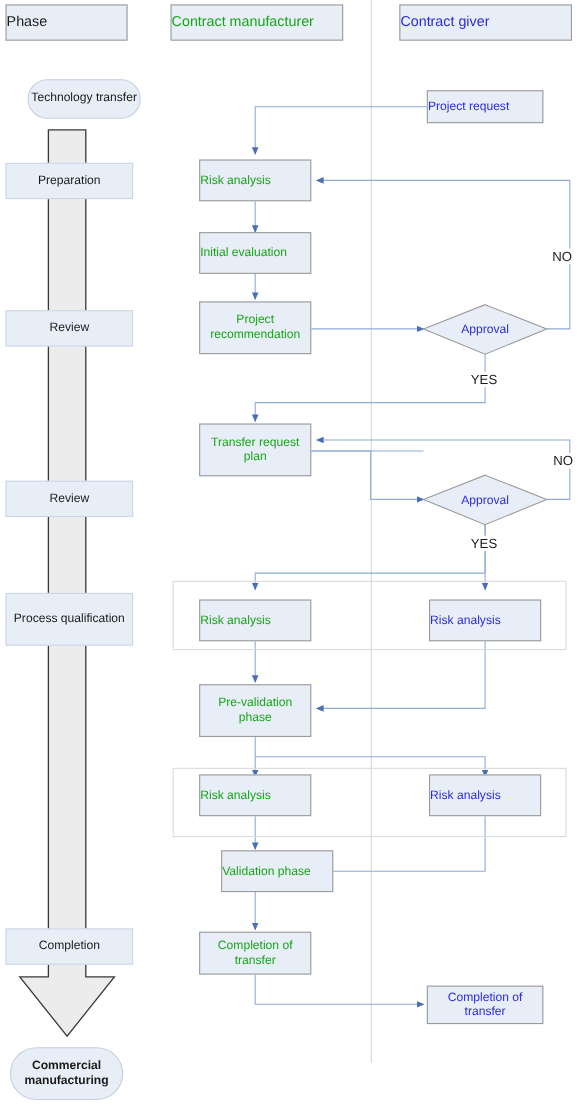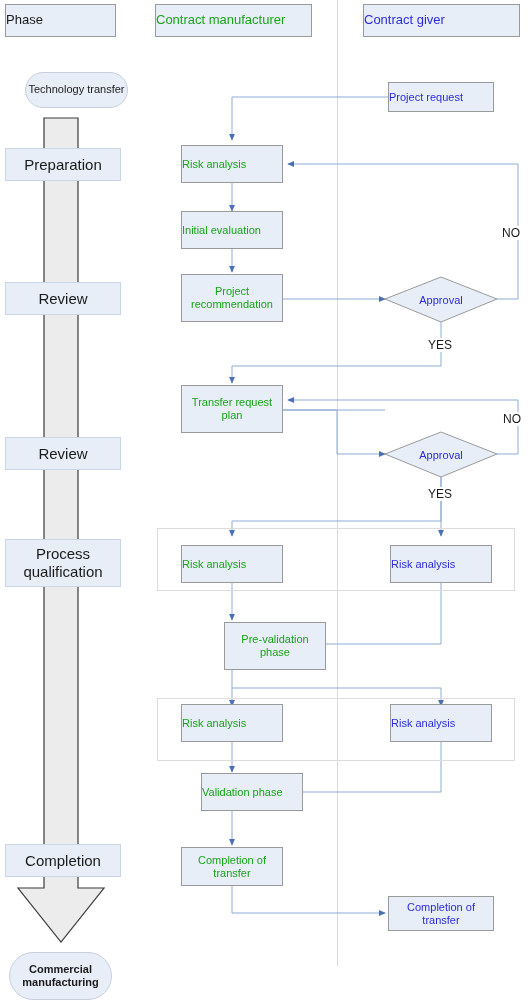--- a/index.html
+++ b/index.html
@@ -37,21 +37,21 @@
     text-align:center; line-height:1.2;
     font-size:11px; color:#1a1a1a;
   }
 
   .phaseband {
     position:absolute;
     background:#e8eef7;
     border:1px solid #ccd5e6;
     display:flex; align-items:center; justify-content:center;
     text-align:center; line-height:1.2;
-    font-size:15px; color:#1a1a1a;
+    font-size:11px; color:#1a1a1a;
     z-index:3;
   }
 
   .group-box {
     position:absolute;
     border:1px solid #dcdcdc;
     background:transparent;
     z-index:0;
   }
 
@@ -188,21 +188,21 @@
   </div>
 
   <div class="node green" style="left:181px; top:385px; width:102px; height:48px; z-index:2;">
     <span>Transfer request plan</span>
   </div>
 
   <div class="node green" style="left:181px; top:545px; width:102px; height:38px; z-index:2;">
     <span>Risk analysis</span>
   </div>
 
-  <div class="node green" style="left:181px; top:622px; width:102px; height:48px; z-index:2;margin-left:43px;">
+  <div class="node green" style="left:181px; top:622px; width:102px; height:48px; z-index:2;">
     <span>Pre-validation phase</span>
   </div>
 
   <div class="node green" style="left:181px; top:704px; width:102px; height:38px; z-index:2;">
     <span>Risk analysis</span>
   </div>
 
   <div class="node green" style="left:181px; top:773px; width:102px; height:38px; z-index:2;margin-left:20px;">
     <span>Validation phase</span>
   </div>

